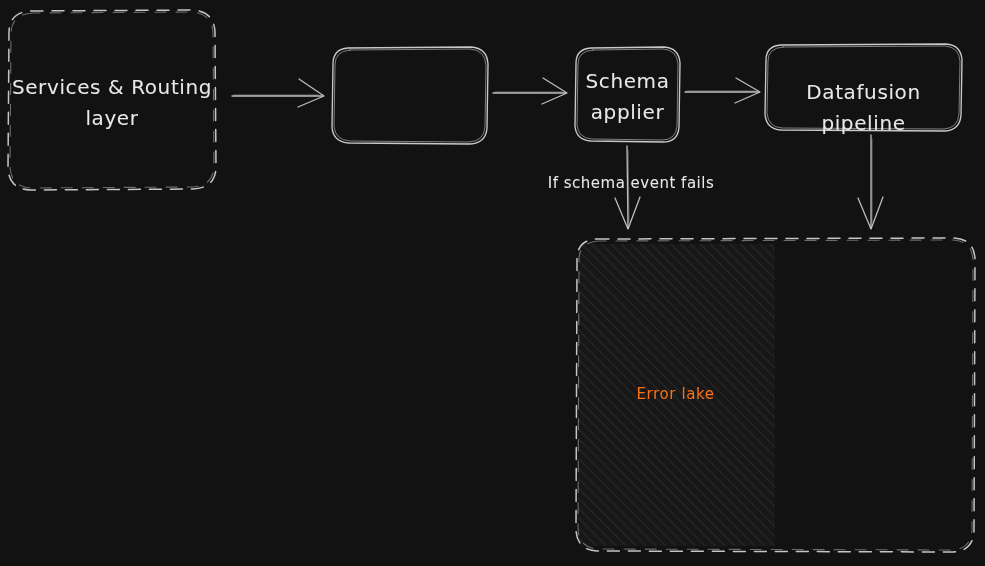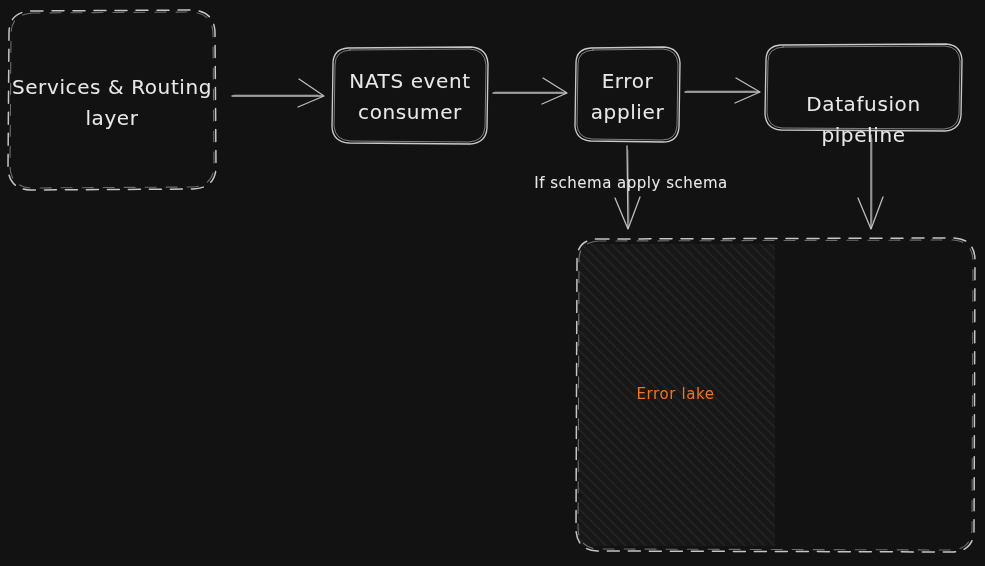--- a/index.html
+++ b/index.html
@@ -193,29 +193,27 @@
     <g>
       <path class="arrow-line" d="M871,135 L871,228"></path>
       <path class="arrow-line-faint" d="M872,139 L872,222"></path>
       <path class="arrow-line" d="M858,198 L871,229 L883,197"></path>
     </g>
   </svg>
 
   <div class="node-label" style="left:8px; top:72px; width:208px;">Services &amp; Routing
 layer</div>
 
-  <div class="node-label" style="left:332px; top:66px; width:156px;">NATS event
-consumer</div>
-
-  <div class="node-label" style="left:575px; top:66px; width:105px;">Error
+
+  <div class="node-label" style="left:575px; top:66px; width:105px;">Schema
 applier</div>
 
-  <div class="node-label" style="left:765px; top:89px; width:197px;">Datafusion pipeline</div>
-
-  <div class="edge-label" style="left:524px; top:174px; width:214px; text-align:center;">If schema apply schema</div>
+  <div class="node-label" style="left:765px; top:77px; width:197px;">Datafusion pipeline</div>
+
+  <div class="edge-label" style="left:524px; top:174px; width:214px; text-align:center;">If schema event fails</div>
 
   <div class="lake-label" style="left:576px; top:385px; width:199px;">Error lake</div>
 
 
   <div class="hit" style="left:8px; top:10px; width:208px; height:180px;"></div>
   <div class="hit" style="left:332px; top:47px; width:156px; height:97px;"></div>
   <div class="hit" style="left:575px; top:47px; width:105px; height:95px;"></div>
   <div class="hit" style="left:765px; top:44px; width:197px; height:87px;"></div>
   <div class="hit" style="left:576px; top:238px; width:199px; height:314px;"></div>
   <div class="hit" style="left:775px; top:238px; width:200px; height:314px;"></div>

